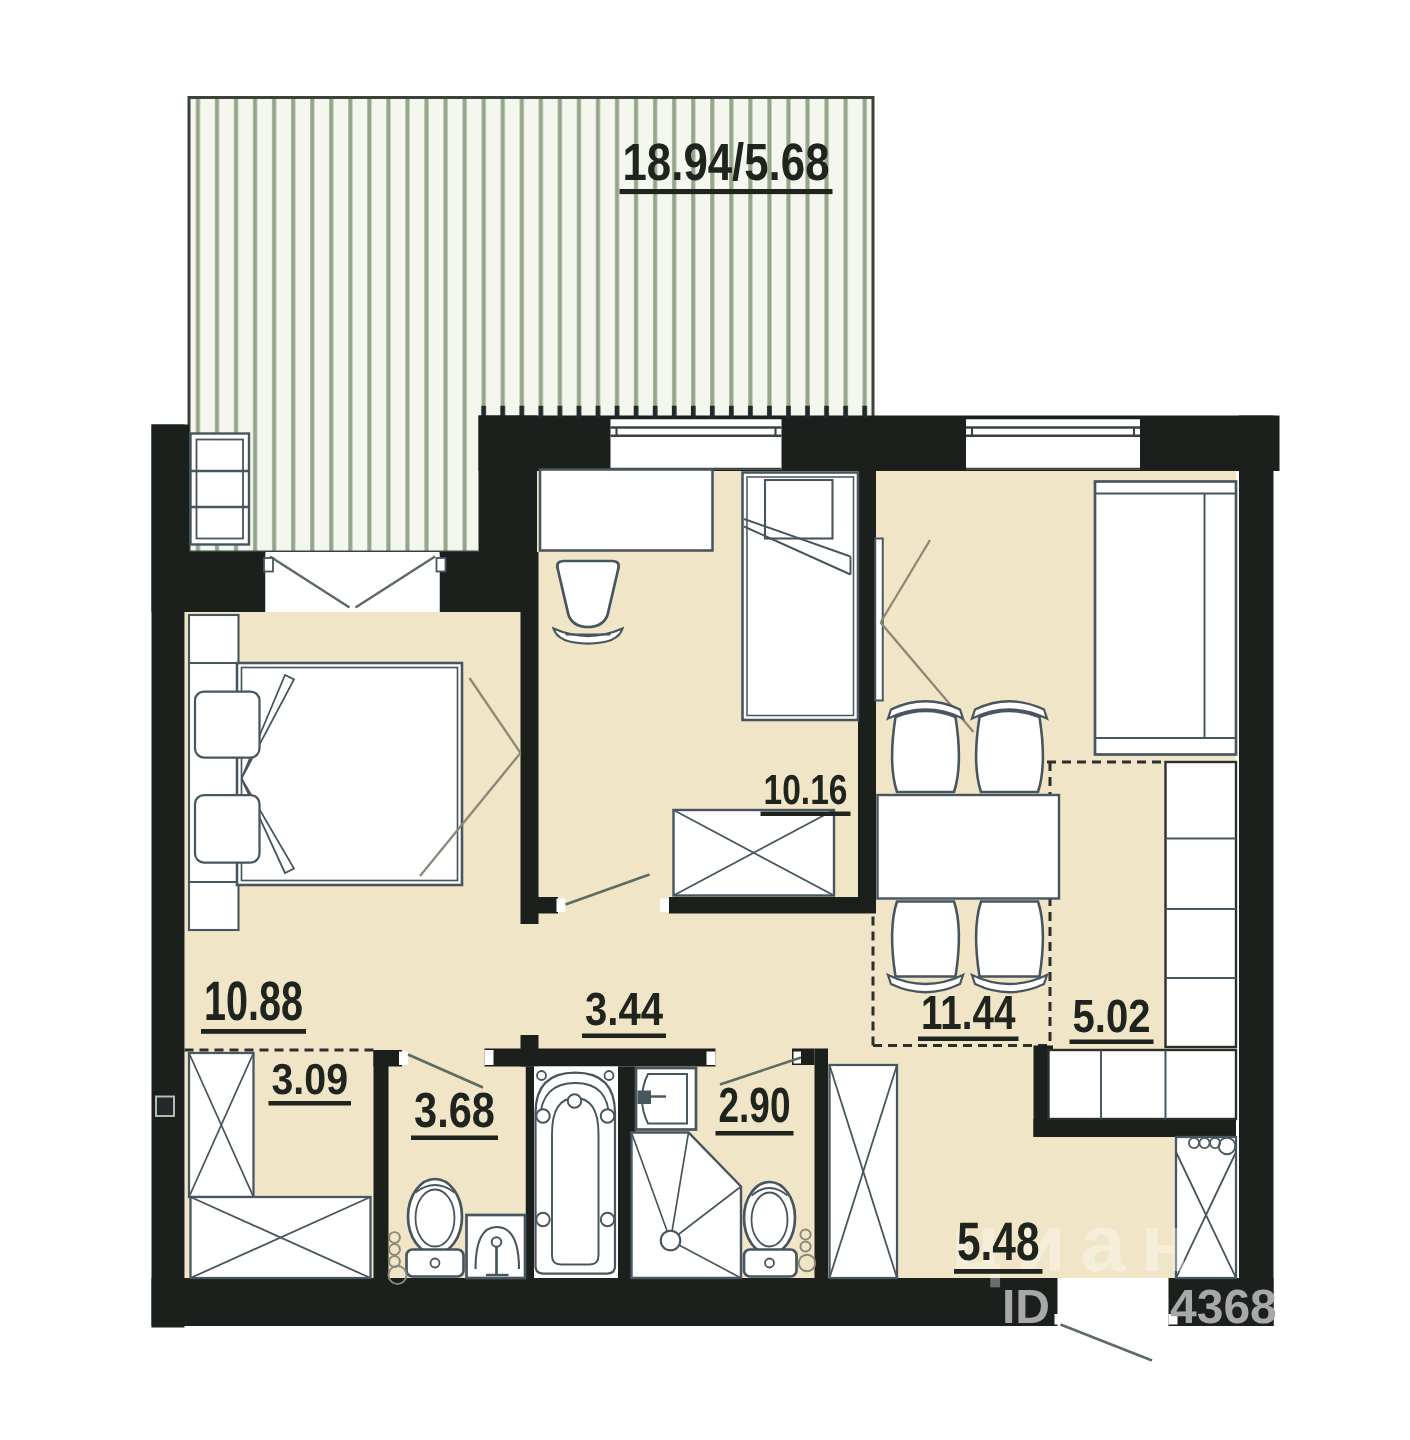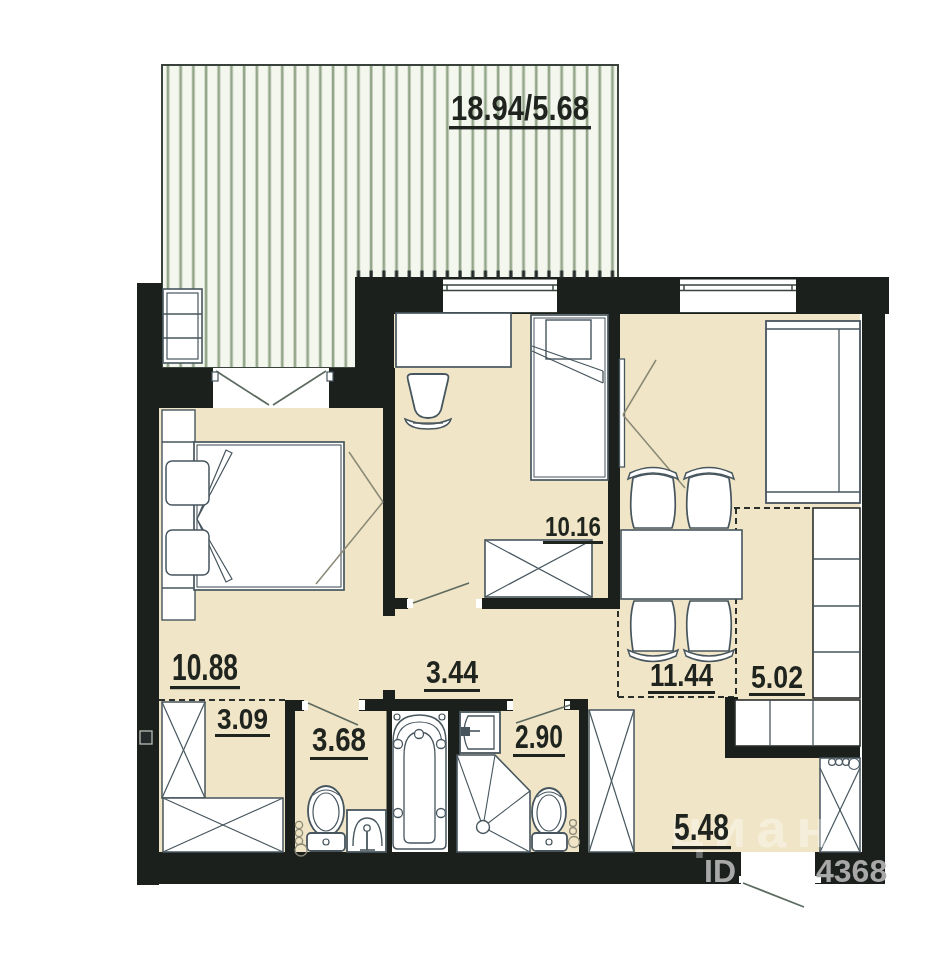--- a/index.html
+++ b/index.html
@@ -1,16 +1,16 @@
 <!DOCTYPE html>
 <html><head>
 <meta charset="utf-8">
 <style>
   html,body{margin:0;padding:0;background:#ffffff;}
-  #plan{width:772px;height:960px;position:relative;font-family:"Liberation Sans",sans-serif;margin-left:36px;}
+  #plan{width:772px;height:960px;position:relative;font-family:"Liberation Sans",sans-serif;}
   text{font-family:"Liberation Sans",sans-serif;font-weight:bold;fill:#20241f;}
 </style>
 </head>
 <body>
 <div id="plan">
 <svg width="940" height="960" viewBox="0 0 940 960">
 <defs>
   <pattern id="hatch" x="126" y="0" width="12.7" height="10" patternUnits="userSpaceOnUse">
     <rect x="0" y="0" width="12.7" height="10" fill="#f4f7ee"></rect>
     <rect x="4.6" y="0" width="2.7" height="10" fill="#93a689"></rect>

